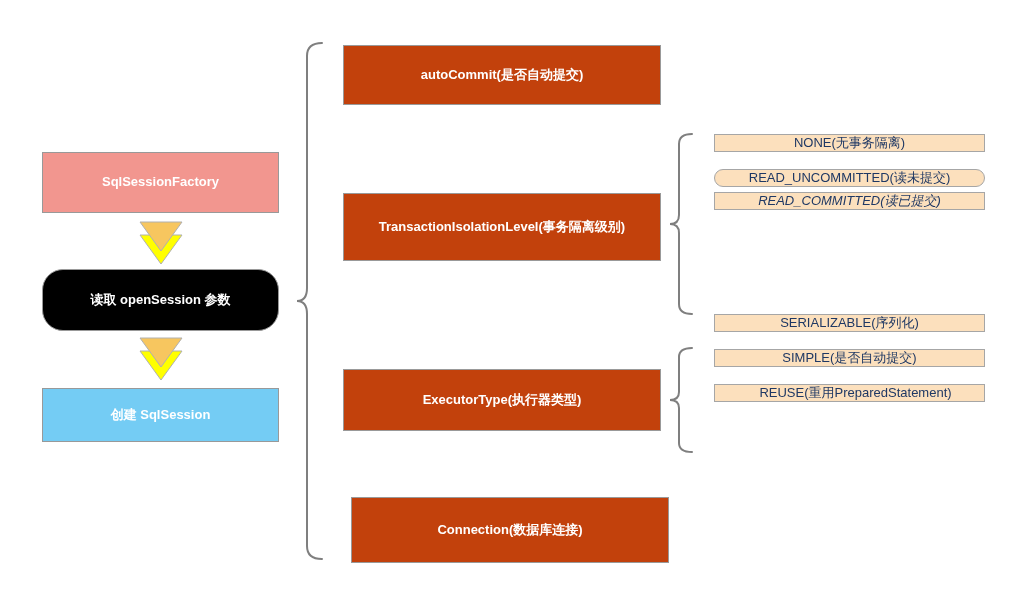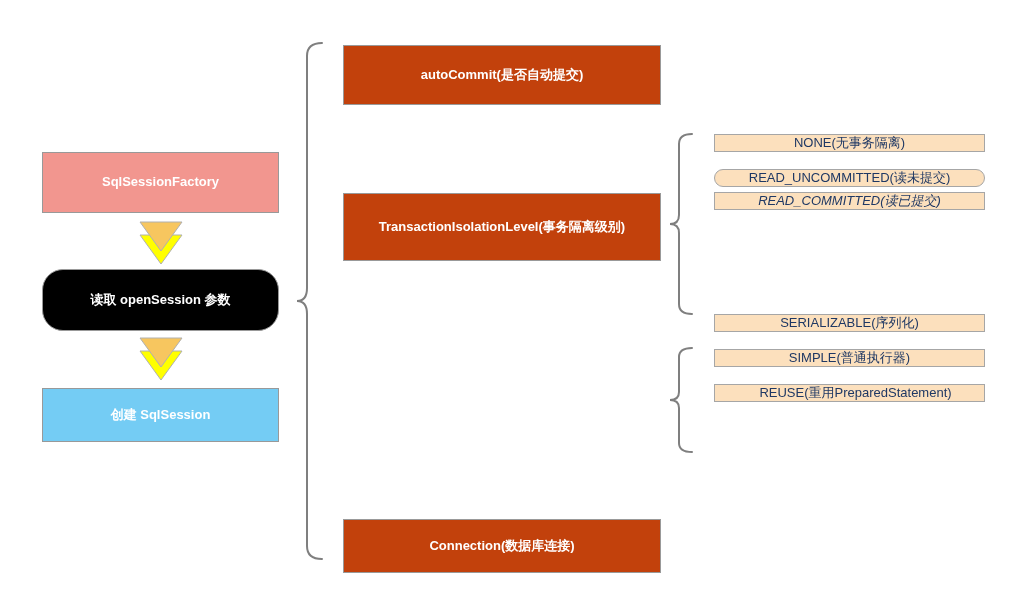--- a/index.html
+++ b/index.html
@@ -42,21 +42,21 @@
     width: 318px;
     background: #c2410c;
     border: 1px solid #999999;
     color: #ffffff;
     font-weight: bold;
     font-size: 13px;
   }
   #param-0 { top: 45px;  height: 60px; }
   #param-1 { top: 193px; height: 68px; }
   #param-2 { top: 369px; height: 62px; }
-  #param-3 { top: 519px; height: 54px; }
+  #param-3 { top: 497px; height: 66px; margin-left: 8px; }
   
   .option-box {
     left: 714px;
     width: 271px;
     height: 18px;
     background: #FCE0BD;
     border: 1px solid #A6A6A6;
     color: #1F3864;
     font-size: 13px;
     font-weight: normal;
@@ -97,32 +97,33 @@
   <div class="box flow-box" id="node-create">创建 SqlSession</div>
 
   <svg class="brace" id="brace-main" viewBox="0 0 32 522">
     <path d="M28,3 Q13,3 13,16 L13,248 Q13,261 3,261 Q13,261 13,274 L13,506 Q13,519 28,519" fill="none" stroke="#7F7F7F" stroke-width="2" stroke-linecap="round"></path>
   </svg>
 
   <div class="box param-box" id="param-0">autoCommit(是否自动提交)</div>
 
   <div class="box param-box" id="param-1">TransactionIsolationLevel(事务隔离级别)</div>
 
+  <div class="box param-box" id="param-2">ExecutorType(执行器类型)</div>
 
   <div class="box param-box" id="param-3">Connection(数据库连接)</div>
 
   <svg class="brace" id="brace-iso" viewBox="0 0 28 188">
     <path d="M24,4 Q11,4 11,14 L11,85 Q11,94 2,94 Q11,94 11,103 L11,174 Q11,184 24,184" fill="none" stroke="#7F7F7F" stroke-width="2" stroke-linecap="round"></path>
   </svg>
 
   <div class="box option-box" id="iso-0">NONE(无事务隔离)</div>
   <div class="box option-box" id="iso-1">READ_UNCOMMITTED(读未提交)</div>
   <div class="box option-box" id="iso-2">READ_COMMITTED(读已提交)</div>
   <div class="box option-box" id="iso-4">SERIALIZABLE(序列化)</div>
 
   <svg class="brace" id="brace-exec" viewBox="0 0 28 112">
     <path d="M24,4 Q11,4 11,13 L11,48 Q11,56 2,56 Q11,56 11,64 L11,99 Q11,108 24,108" fill="none" stroke="#7F7F7F" stroke-width="2" stroke-linecap="round"></path>
   </svg>
 
-  <div class="box option-box" id="exec-0">SIMPLE(普通执行器)</div>
+  <div class="box option-box" id="exec-0">SIMPLE(是否自动提交)</div>
   <div class="box option-box" id="exec-1">REUSE(重用PreparedStatement)</div>
 
 </div>
 
 </body></html>

